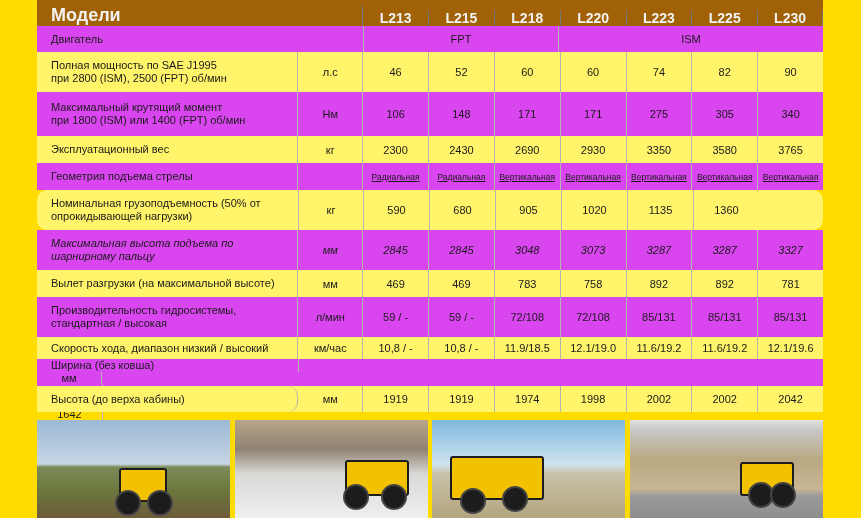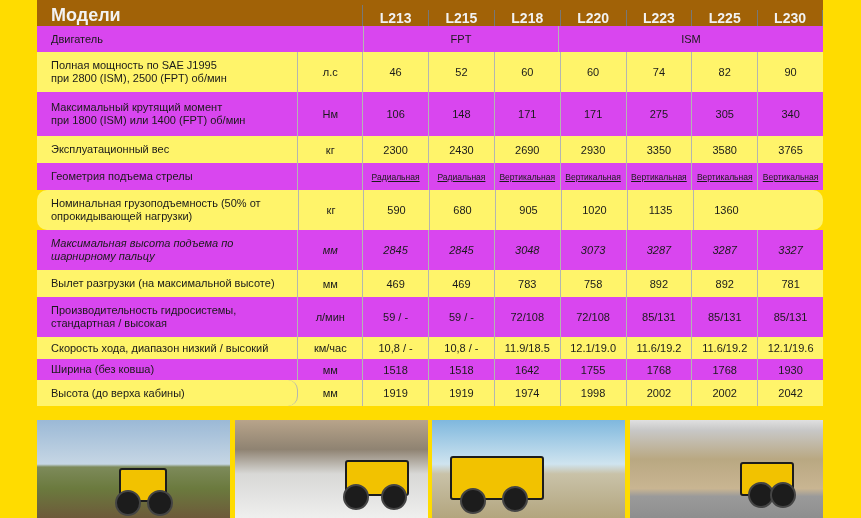--- a/index.html
+++ b/index.html
@@ -168,21 +168,21 @@
         <div class="cell label c-label" style="white-space: pre-line;">Скорость хода, диапазон низкий / высокий</div>
         <div class="cell c-unit">км/час</div>
         <div class="cell c-model">10,8 / -</div>
         <div class="cell c-model">10,8 / -</div>
         <div class="cell c-model">11.9/18.5</div>
         <div class="cell c-model">12.1/19.0</div>
         <div class="cell c-model">11.6/19.2</div>
         <div class="cell c-model">11.6/19.2</div>
         <div class="cell c-model w65">12.1/19.6</div>
       </div>
-      <div class="row gray" style="height: 21px;">
+      <div class="row gray" style="height: 27px; flex-direction: column;">
         <div class="cell label c-label" style="white-space: pre-line;">Ширина (без ковша)</div>
         <div class="cell c-unit">мм</div>
         <div class="cell c-model">1518</div>
         <div class="cell c-model">1518</div>
         <div class="cell c-model">1642</div>
         <div class="cell c-model">1755</div>
         <div class="cell c-model">1768</div>
         <div class="cell c-model">1768</div>
         <div class="cell c-model w65">1930</div>
       </div>

